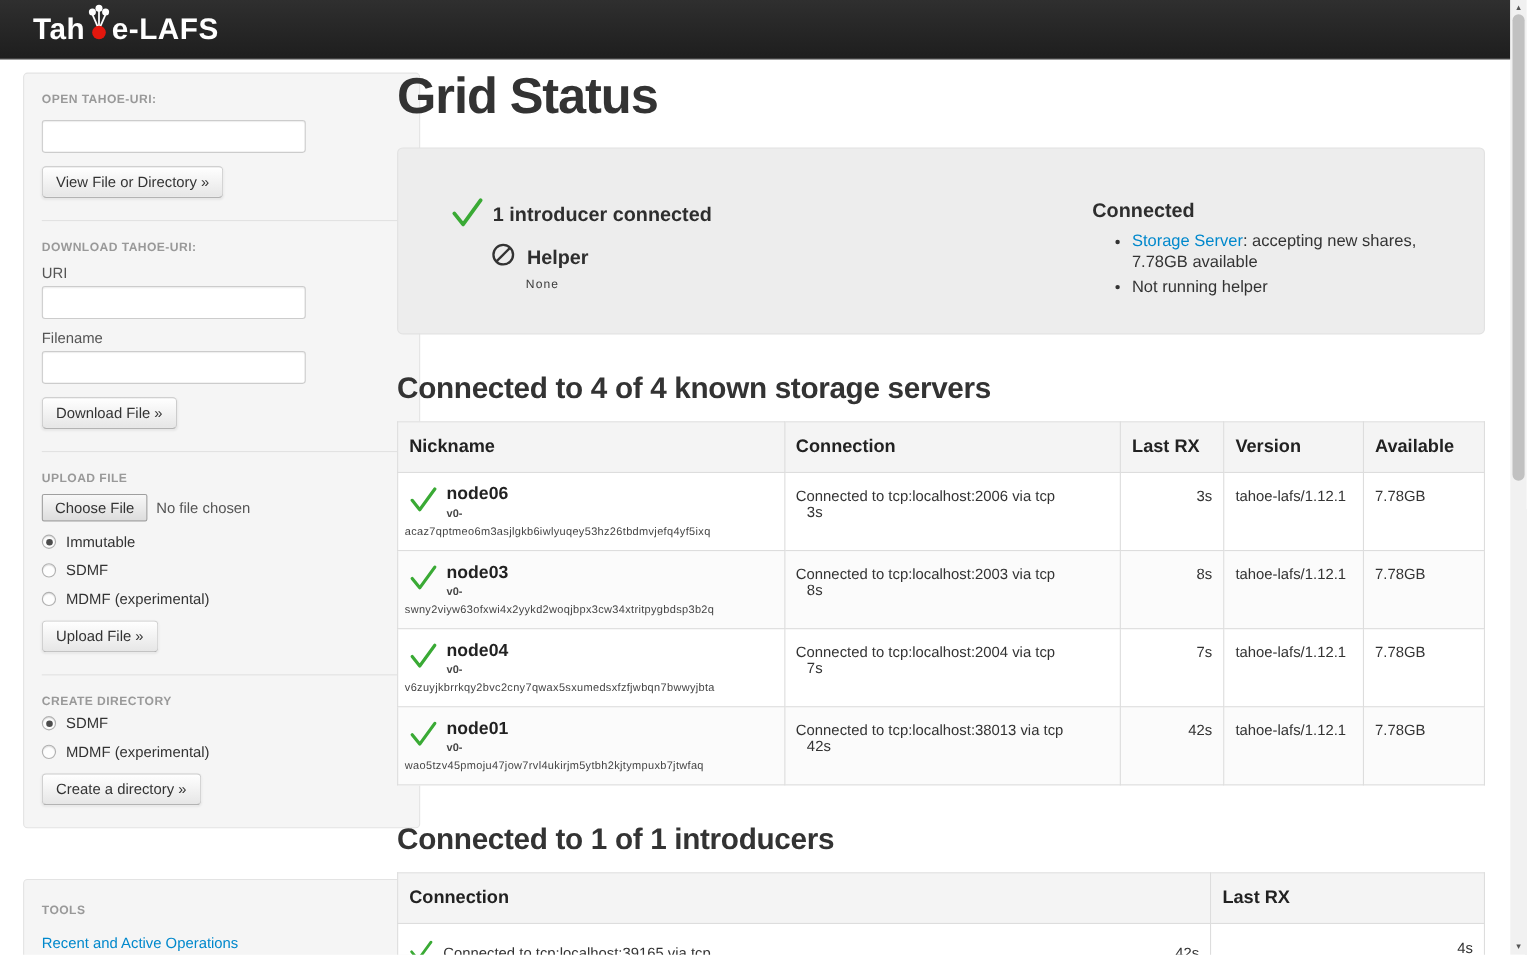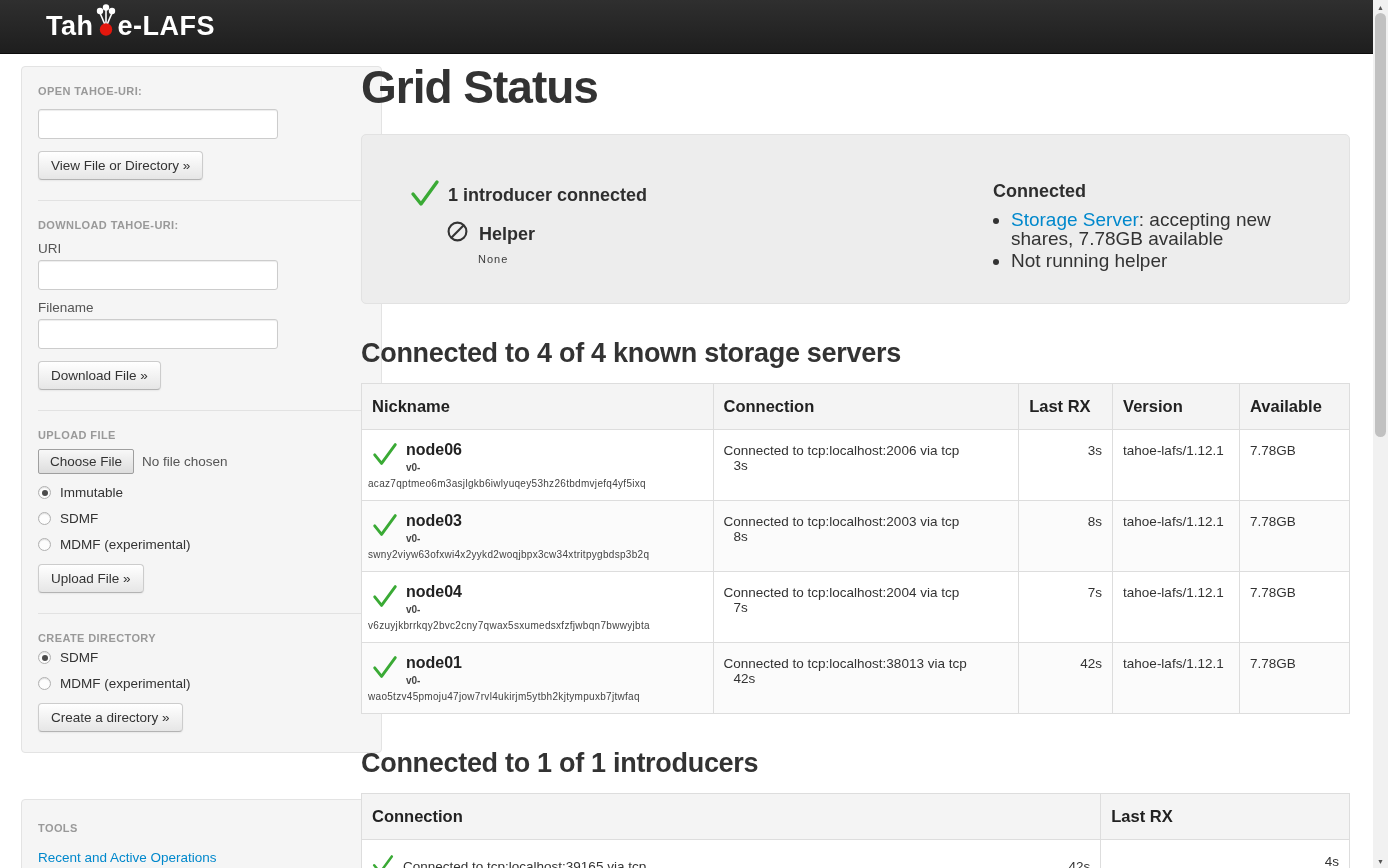--- a/index.html
+++ b/index.html
@@ -10,21 +10,21 @@
     background:#ffffff;
     color:#333;
   }
 
   
   .app-header {
     position:absolute; top:0; left:0; width:1373px; height:54px;
     background:linear-gradient(#2f2f2f,#1e1e1e);
     border-bottom:1px solid #0c0c0c;
     display:flex; align-items:center; justify-content:space-between;
-    padding:0 18px 0 46px;
+    padding:0 18px 0 30px;
   }
   .logo { display:flex; align-items:center; color:#fff; font-size:27px; font-weight:bold; letter-spacing:.5px; }
   .logo svg { margin:0 1px 6px 1px; }
   .node-info { font-size:13px; line-height:17px; text-align:right; }
   .ni-row { display:flex; justify-content:flex-end; align-items:baseline; }
   .ni-label { color:#8f8f8f; font-weight:bold; margin-right:6px; }
   .ni-value { color:#fff; }
 
   
   .scrollbar { position:absolute; right:0; top:0; width:15px; height:868px; background:#f1f1f1; z-index:50; }
@@ -90,21 +90,21 @@
     padding:44px 24px 30px 48px; display:flex; min-height:163px;
   }
   .well-left { flex:1; }
   .intro-status { display:flex; align-items:center; font-size:18px; font-weight:bold; color:#2e2e2e; }
   .intro-status svg { margin-right:8px; flex:none; }
   .helper-status { display:flex; align-items:center; margin:8px 0 0 36px; font-size:18px; font-weight:bold; color:#2e2e2e; }
   .helper-status svg { margin-right:10px; flex:none; }
   .helper-none { margin:5px 0 0 68px; font-size:11px; color:#3c3c3c; letter-spacing:1px; }
   .well-right { width:332px; padding-top:2px; }
   .services-title { font-size:18px; font-weight:bold; color:#2e2e2e; margin-bottom:8px; }
-  .services-list { margin-left:18px; font-size:19px; color:#333; }
+  .services-list { margin-left:36px; font-size:15px; color:#333; }
   .services-list li { margin-bottom:3px; line-height:19px; }
   .svc-link { color:#0088cc; text-decoration:none; cursor:pointer; }
 
   .section-heading { font-size:27px; font-weight:bold; color:#333; margin:34px 0 14px; letter-spacing:-.3px; }
 
   table.grid { width:100%; border-collapse:collapse; background:#fff; border:1px solid #ddd; }
   table.grid th {
     background:#f4f4f4; text-align:left; font-size:16.5px; font-weight:bold; color:#222;
     padding:13px 10px; border:1px solid #ddd;
   }

